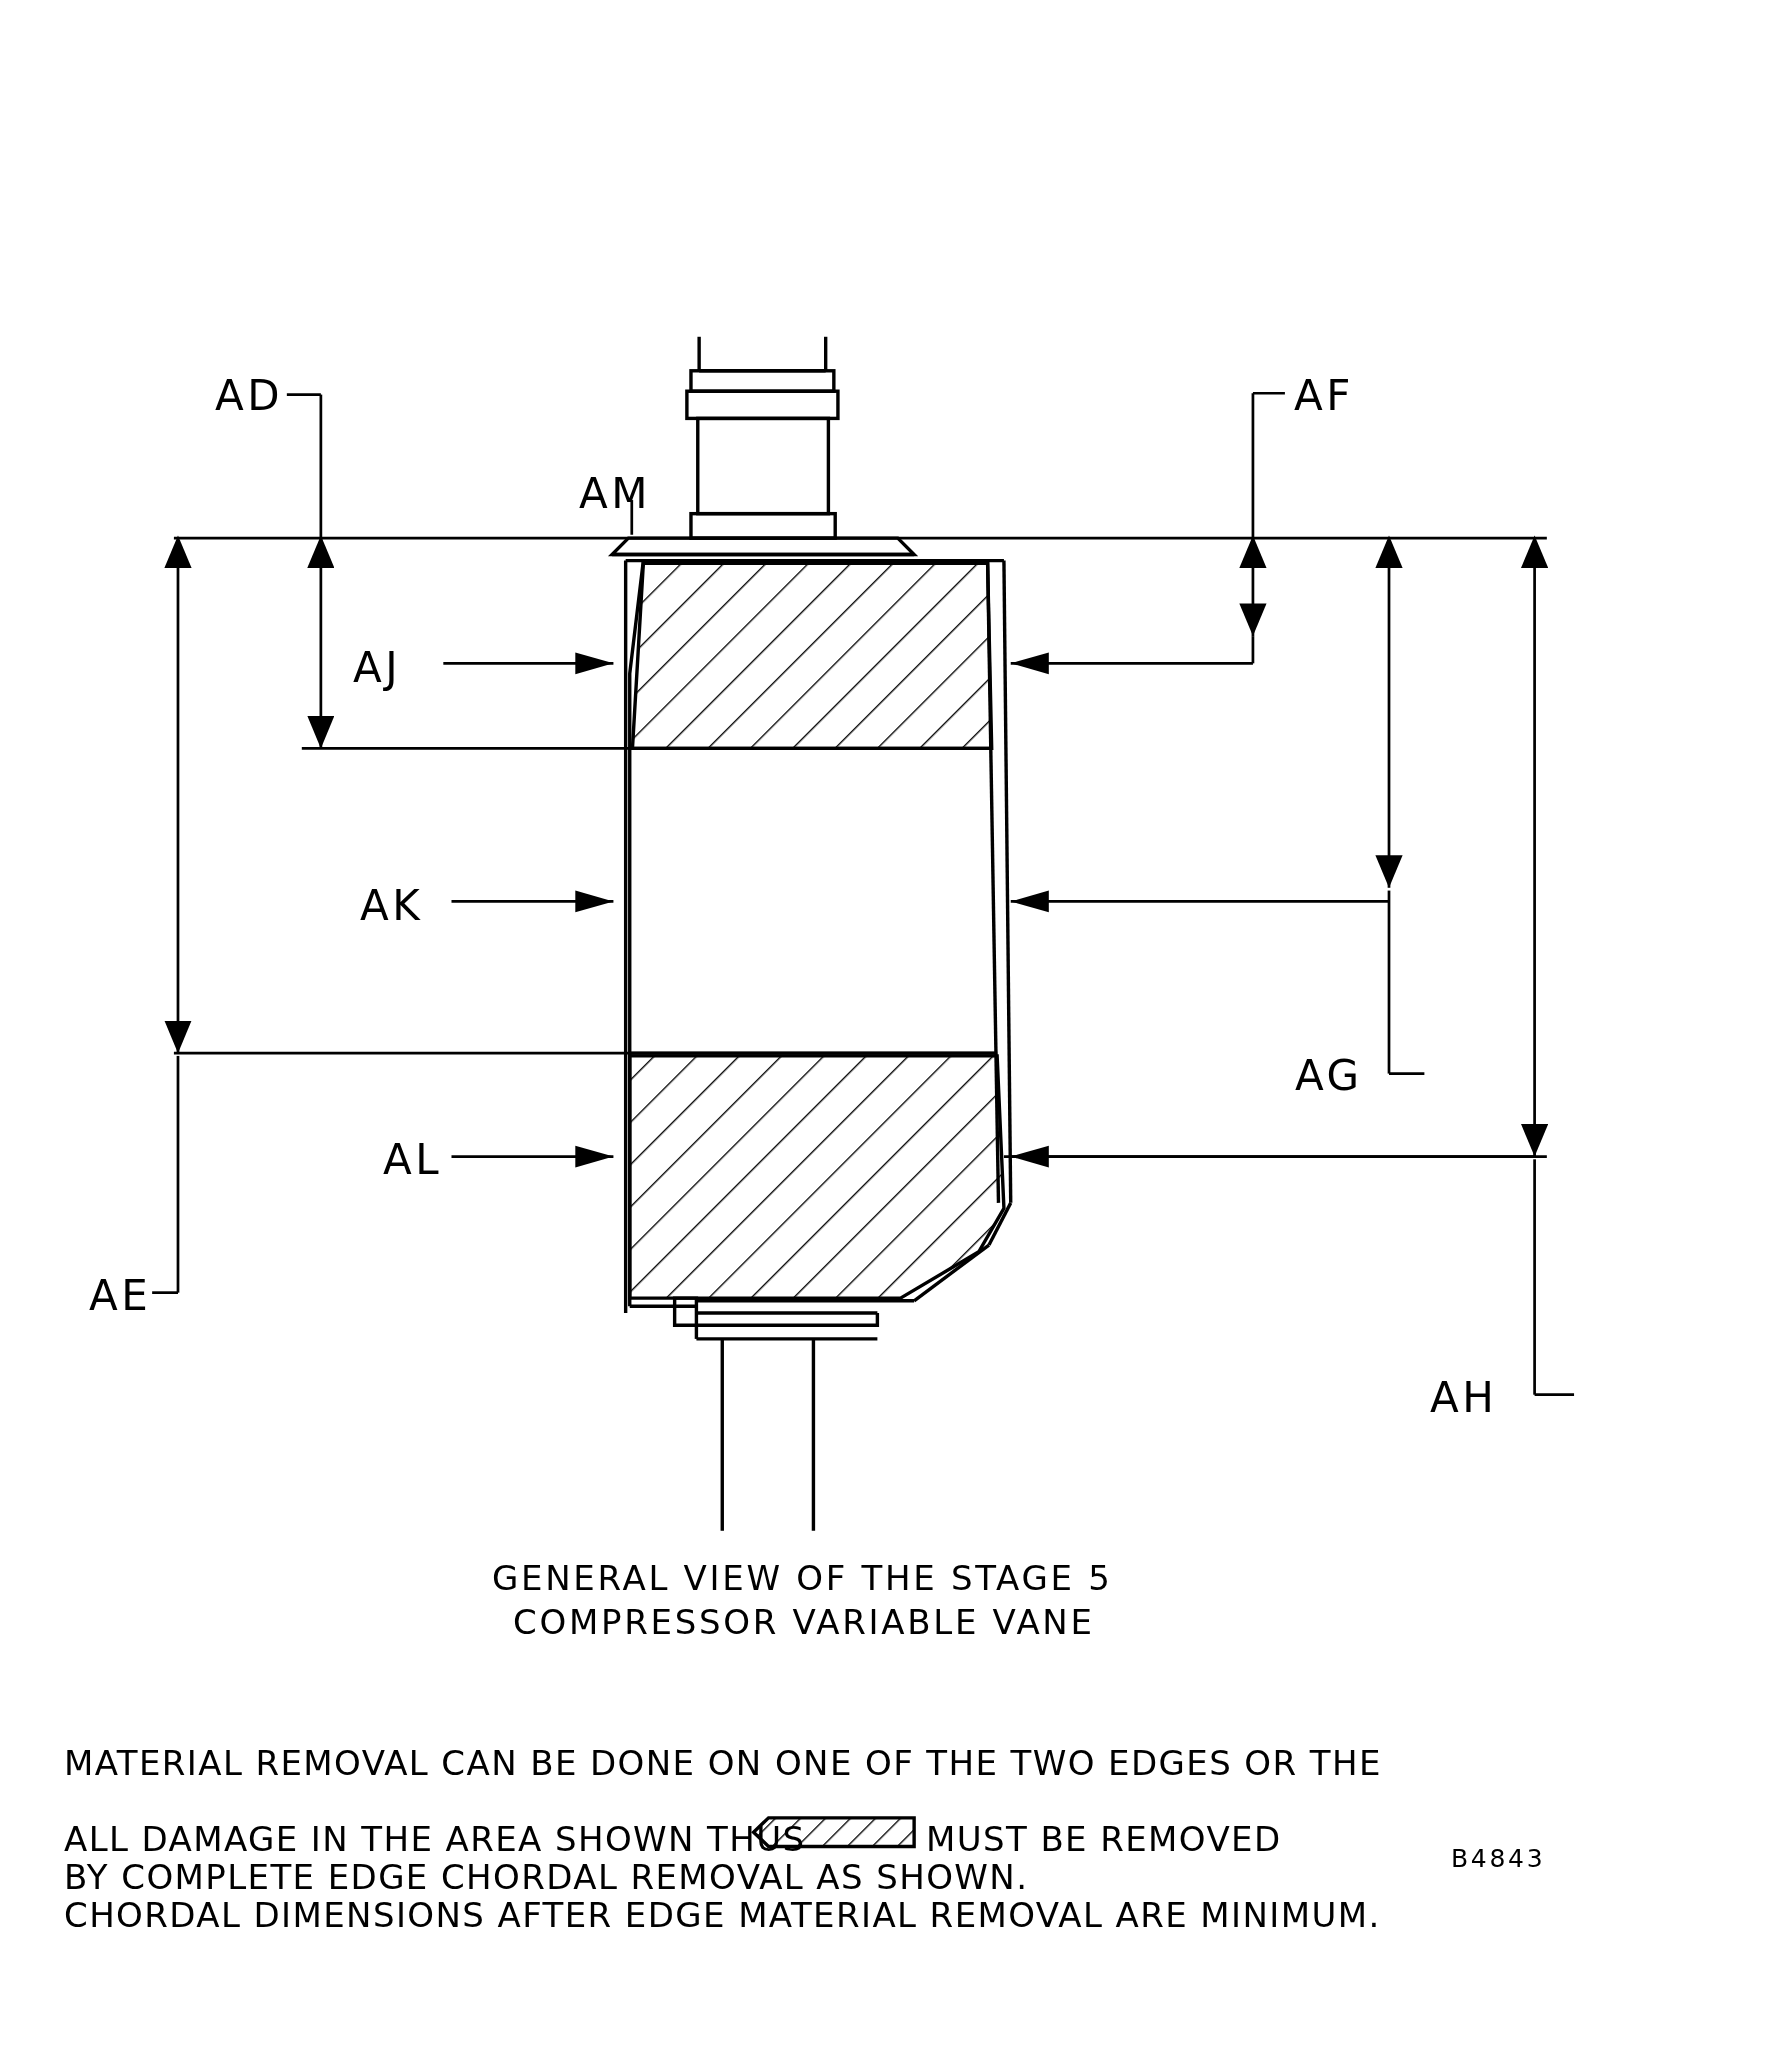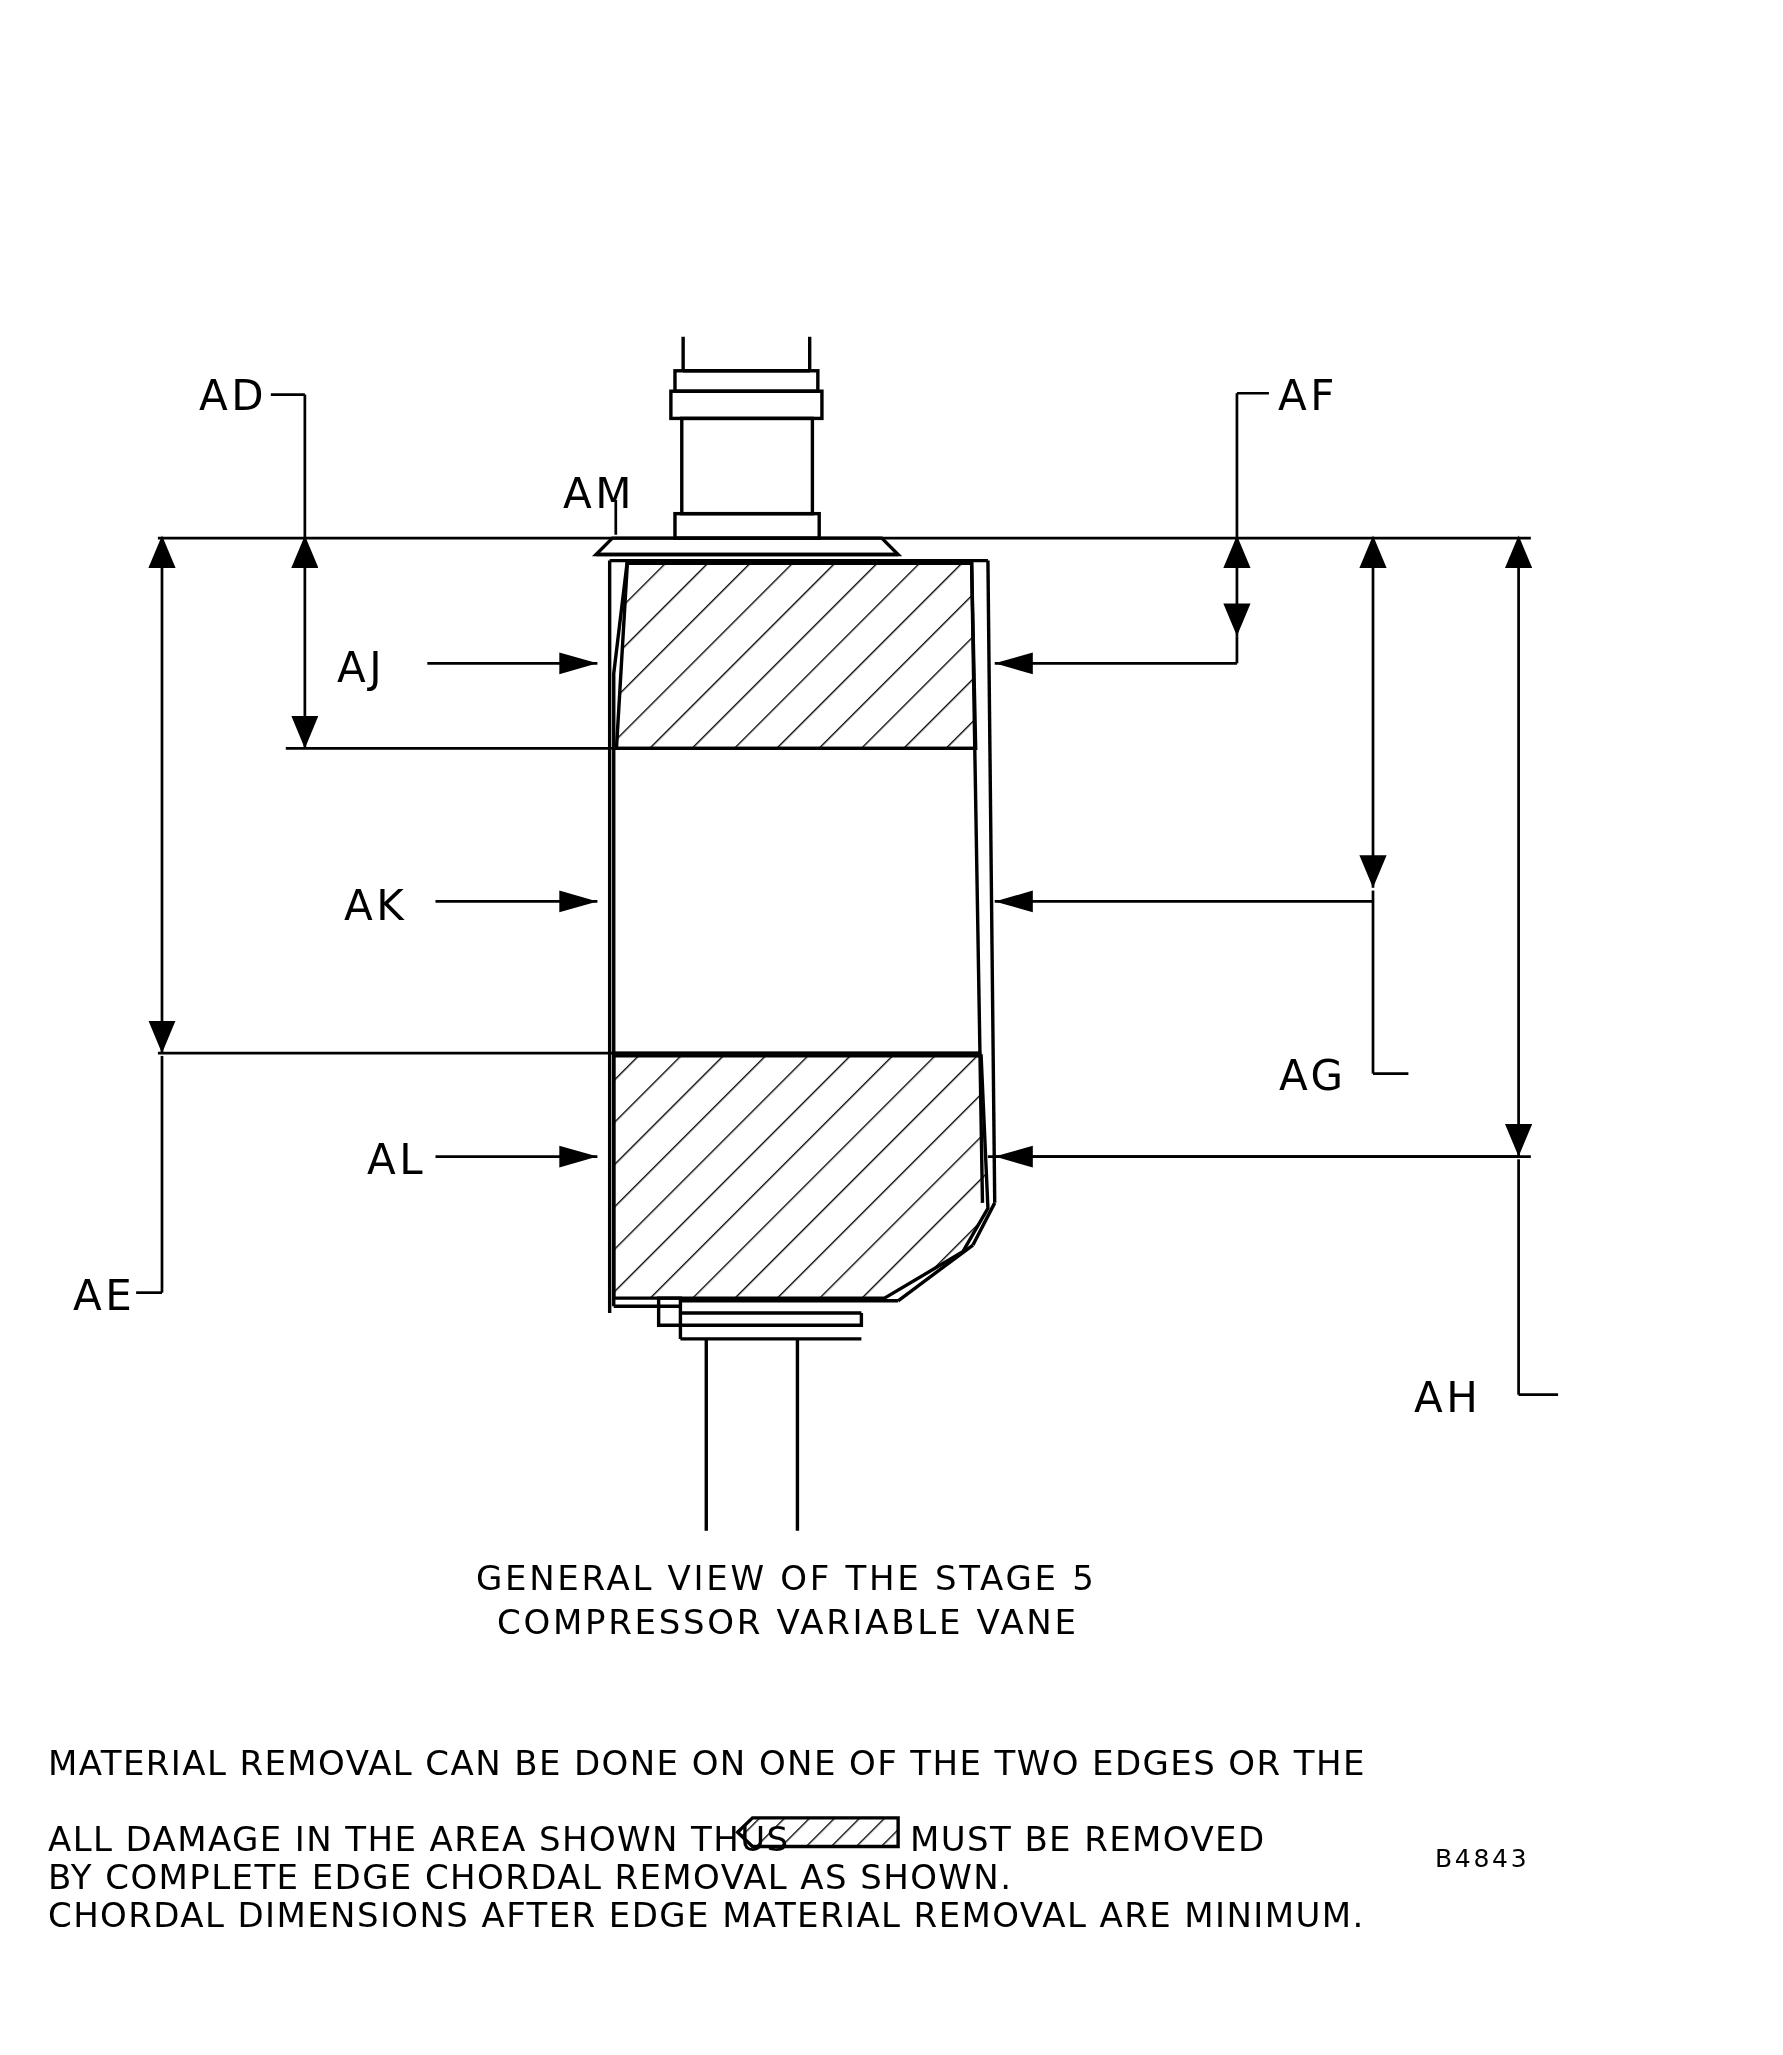--- a/index.html
+++ b/index.html
@@ -10,21 +10,21 @@
   body {
     width: 1784px;
     height: 2056px;
     font-family: "DejaVu Sans", sans-serif;
     color: #000000;
     position: relative;
     overflow: hidden;
   }
   #sheet {
     position: absolute;
-    left: 0; top: 0;
+    left: 16px; top: 0;
     width: 1416px;
     height: 2056px;
   }
   .label {
     position: absolute;
     font-family: "DejaVu Sans", sans-serif;
     font-size: 42px;
     letter-spacing: 3.4px;
     color: #000;
     white-space: nowrap;

